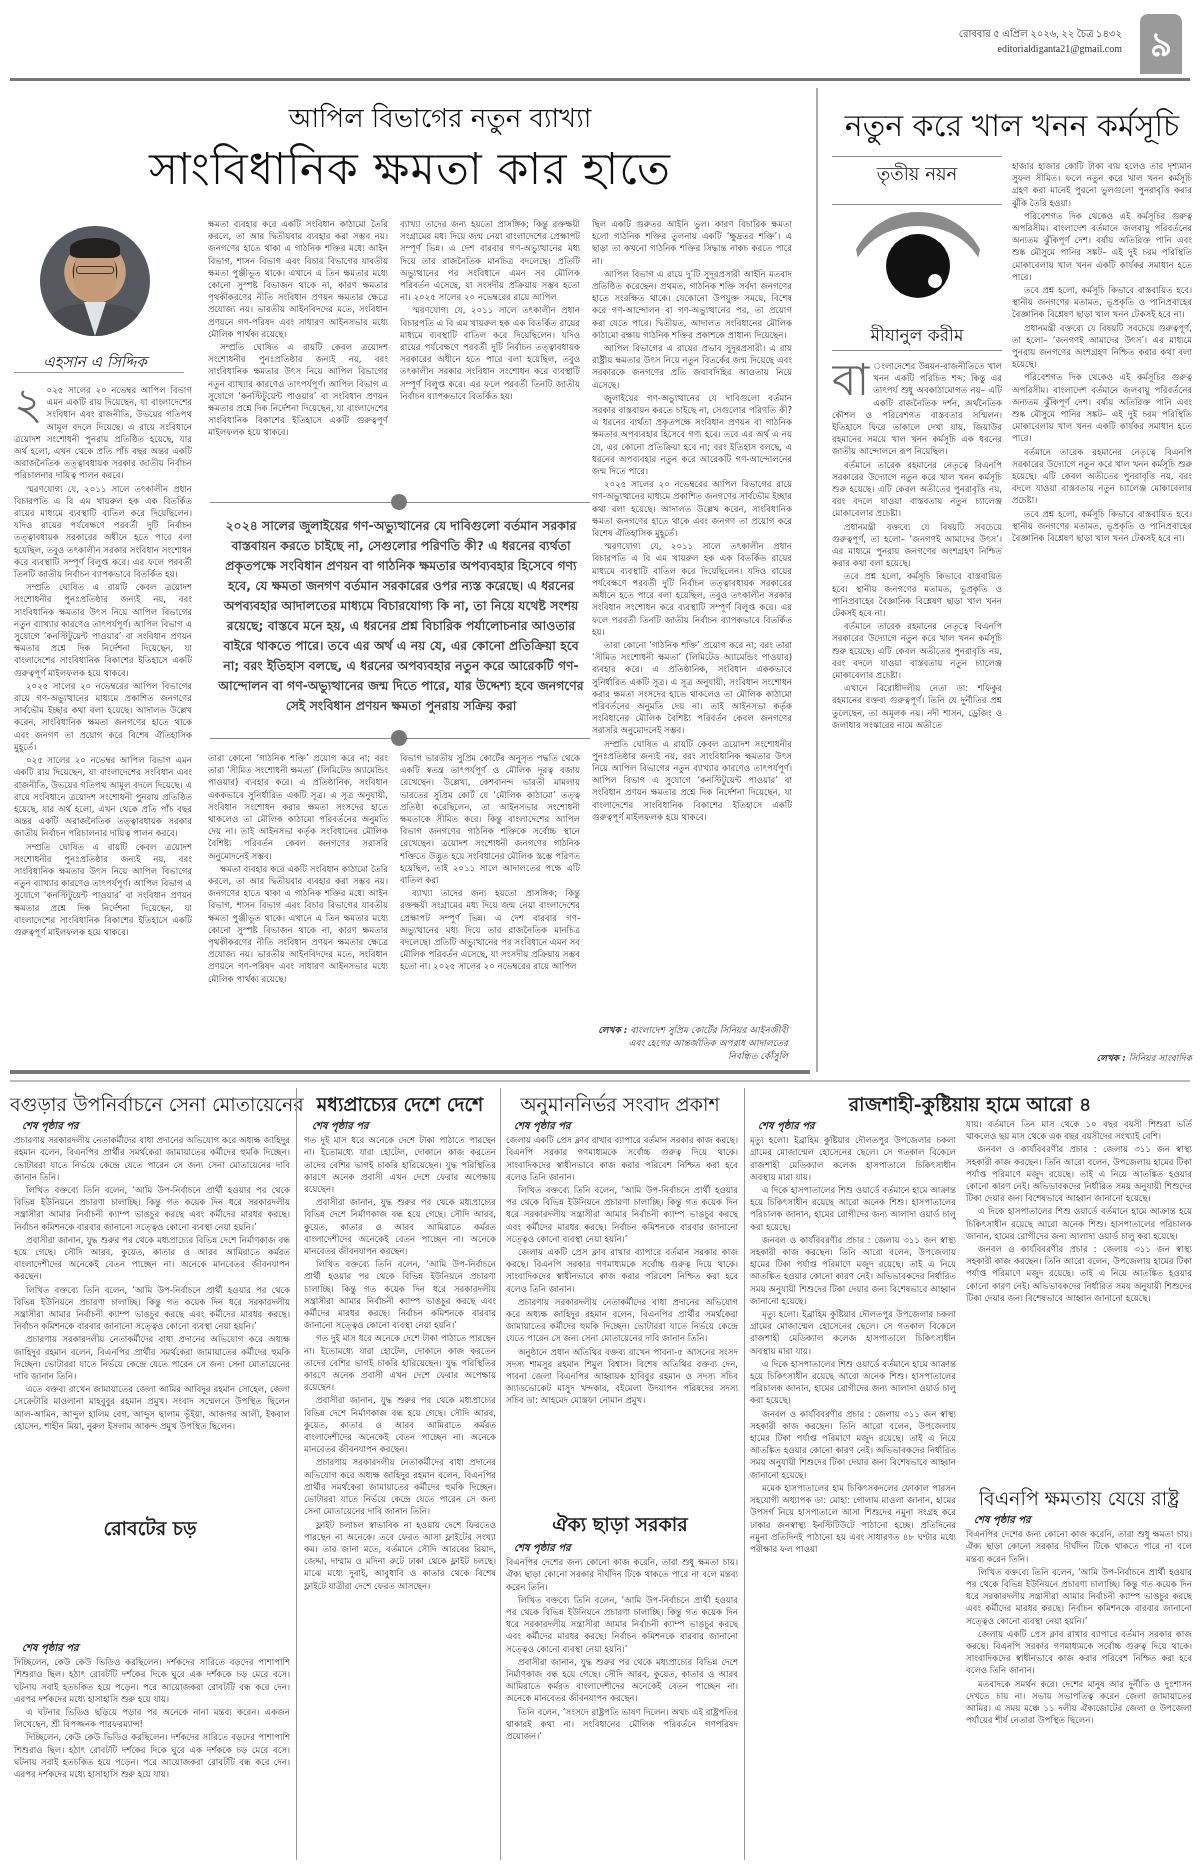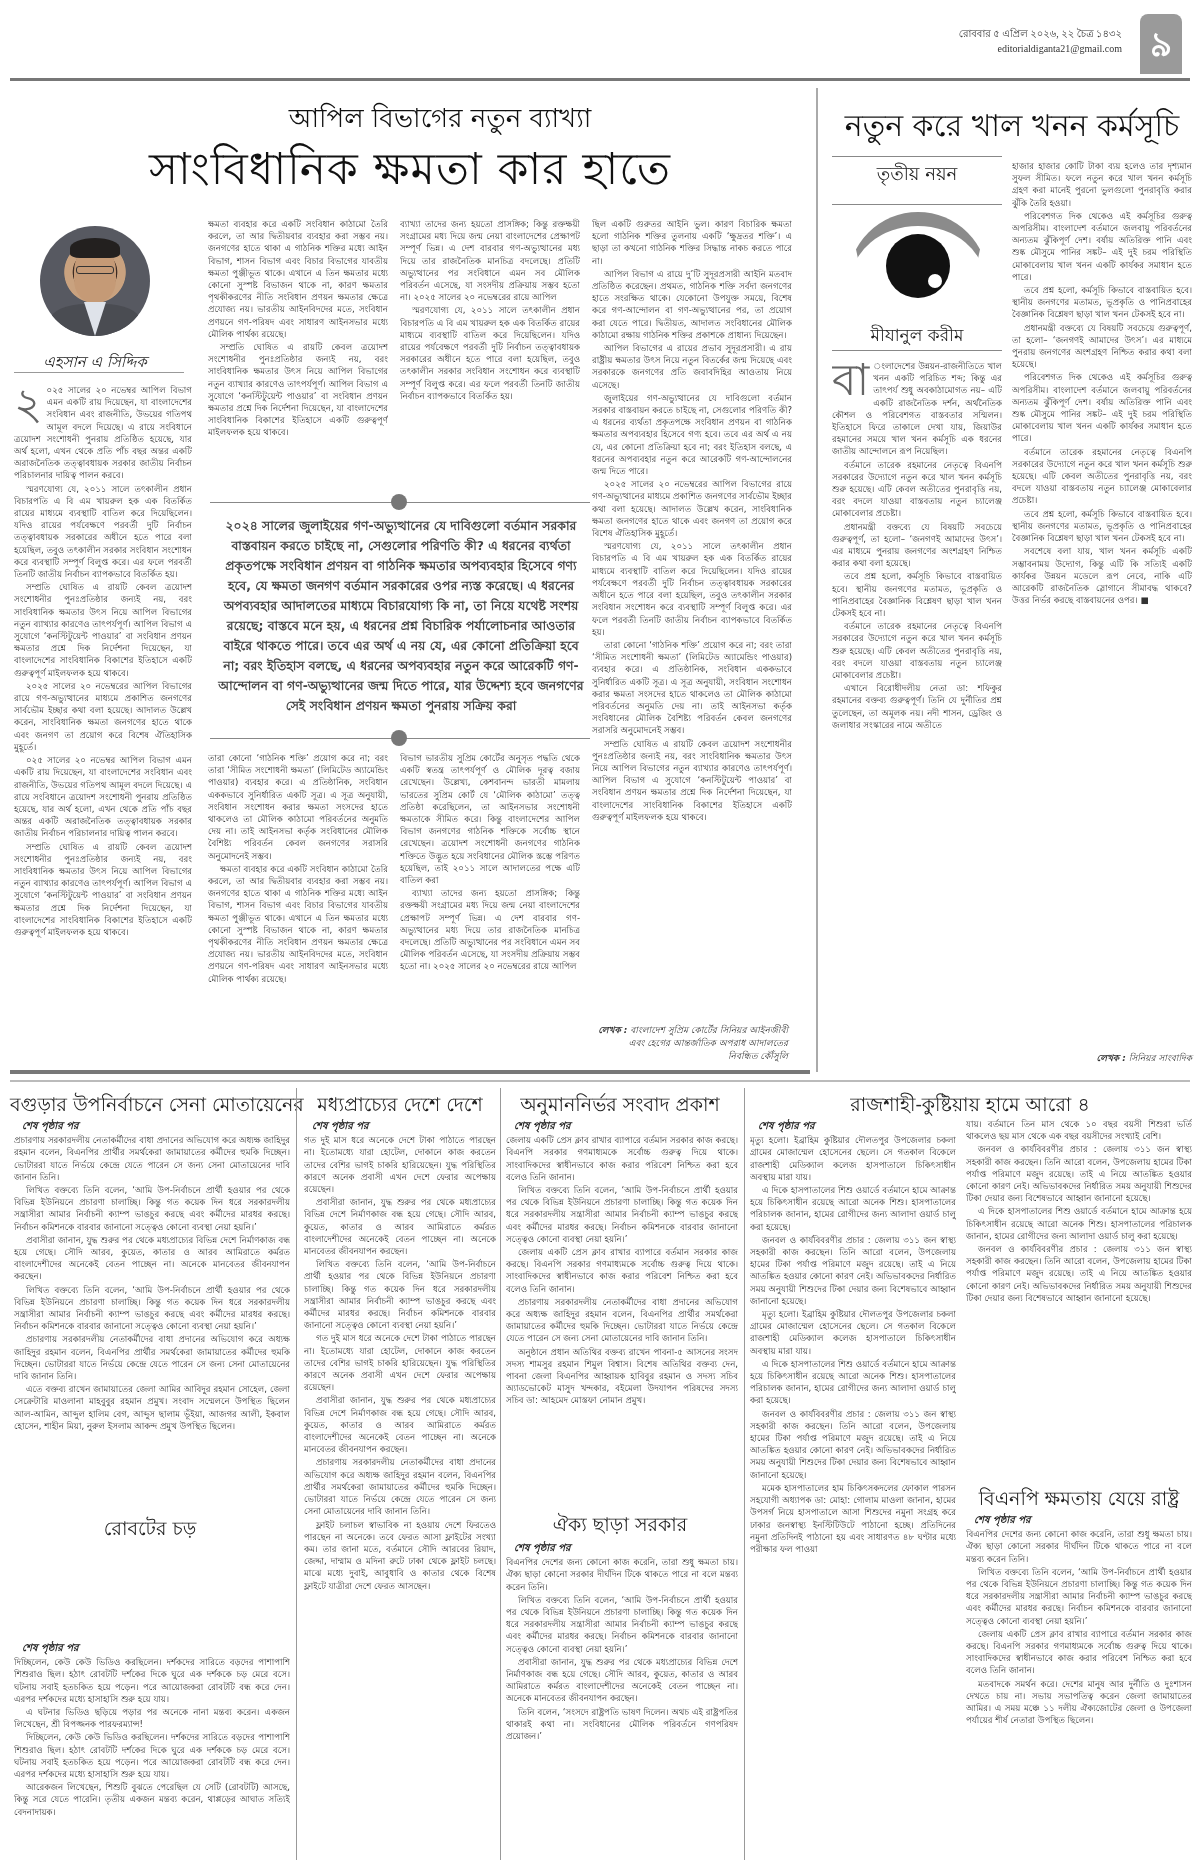--- a/index.html
+++ b/index.html
@@ -61,21 +61,21 @@
   .eye { left: 848px; top: 212px; width: 140px; height: 110px; }
   .eye-arc { position: absolute; left: 0; top: 0; width: 140px; height: 140px; border-radius: 50%; border-top: 14px solid #8b8b8b; border-left: 3px solid transparent; border-right: 3px solid transparent; border-bottom: 0; }
   .eye-pupil { position: absolute; left: 38px; top: 22px; width: 64px; height: 64px; border-radius: 50%; background: #111; }
   .eye-glint { position: absolute; left: 80px; top: 62px; width: 14px; height: 14px; border-radius: 50%; background: #fff; }
   .rc-author { left: 832px; top: 322px; width: 170px; font-size: 17px; text-align: center; color: #222; }
   .rc-rule3 { left: 832px; top: 350px; width: 170px; background: #888; }
 
   
   .bottom-rule { left: 10px; top: 1080px; width: 1180px; height: 2px; background: #bbb; }
   .b-head { font-size: 19px; font-family: "DejaVu Serif", serif; text-align: center; white-space: nowrap; }
-  .b-head.bold { font-weight: normal; }
+  .b-head.bold { font-weight: bold; }
 </style>
 </head>
 <body>
 
 <div class="masthead">
   <div class="dateline">
     <div>রোববার ৫ এপ্রিল ২০২৬, ২২ চৈত্র ১৪৩২</div>
     <div>editorialdiganta21@gmail.com</div>
   </div>
   <div class="page-tab">৯</div>
@@ -170,21 +170,20 @@
   <p>এখানে বিরোধীদলীয় নেতা ডা: শফিকুর রহমানের বক্তব্য গুরুত্বপূর্ণ। তিনি যে দুর্নীতির প্রশ্ন তুলেছেন, তা অমূলক নয়। নদী শাসন, ড্রেজিং ও জলাধার সংস্কারের নামে অতীতে</p>
 </div>
 <div class="abs col-text" style="left:1012px; top:160px; width:180px; height:858px;">
   <p class="noindent">হাজার হাজার কোটি টাকা ব্যয় হলেও তার দৃশ্যমান সুফল সীমিত। ফলে নতুন করে খাল খনন কর্মসূচি গ্রহণ করা মানেই পুরনো ভুলগুলো পুনরাবৃত্তি করার ঝুঁকি তৈরি হওয়া।</p>
   <p>পরিবেশগত দিক থেকেও এই কর্মসূচির গুরুত্ব অপরিসীম। বাংলাদেশ বর্তমানে জলবায়ু পরিবর্তনের অন্যতম ঝুঁকিপূর্ণ দেশ। বর্ষায় অতিরিক্ত পানি এবং শুষ্ক মৌসুমে পানির সঙ্কট– এই দুই চরম পরিস্থিতি মোকাবেলায় খাল খনন একটি কার্যকর সমাধান হতে পারে।</p>
   <p>তবে প্রশ্ন হলো, কর্মসূচি কিভাবে বাস্তবায়িত হবে। স্থানীয় জনগণের মতামত, ভূপ্রকৃতি ও পানিপ্রবাহের বৈজ্ঞানিক বিশ্লেষণ ছাড়া খাল খনন টেকসই হবে না।</p>
   <p>প্রধানমন্ত্রী বক্তব্যে যে বিষয়টি সবচেয়ে গুরুত্বপূর্ণ, তা হলো– ‘জনগণই আমাদের উৎস’। এর মাধ্যমে পুনরায় জনগণের অংশগ্রহণ নিশ্চিত করার কথা বলা হয়েছে।</p>
   <p>পরিবেশগত দিক থেকেও এই কর্মসূচির গুরুত্ব অপরিসীম। বাংলাদেশ বর্তমানে জলবায়ু পরিবর্তনের অন্যতম ঝুঁকিপূর্ণ দেশ। বর্ষায় অতিরিক্ত পানি এবং শুষ্ক মৌসুমে পানির সঙ্কট– এই দুই চরম পরিস্থিতি মোকাবেলায় খাল খনন একটি কার্যকর সমাধান হতে পারে।</p>
   <p>বর্তমানে তারেক রহমানের নেতৃত্বে বিএনপি সরকারের উদ্যোগে নতুন করে খাল খনন কর্মসূচি শুরু হয়েছে। এটি কেবল অতীতের পুনরাবৃত্তি নয়, বরং বদলে যাওয়া বাস্তবতায় নতুন চ্যালেঞ্জ মোকাবেলার প্রচেষ্টা।</p>
   <p>তবে প্রশ্ন হলো, কর্মসূচি কিভাবে বাস্তবায়িত হবে। স্থানীয় জনগণের মতামত, ভূপ্রকৃতি ও পানিপ্রবাহের বৈজ্ঞানিক বিশ্লেষণ ছাড়া খাল খনন টেকসই হবে না।</p>
-  <p>সবশেষে বলা যায়, খাল খনন কর্মসূচি একটি সম্ভাবনাময় উদ্যোগ, কিন্তু এটি কি সত্যিই একটি কার্যকর উন্নয়ন মডেলে রূপ নেবে, নাকি এটি আরেকটি রাজনৈতিক স্লোগানে সীমাবদ্ধ থাকবে? উত্তর নির্ভর করছে বাস্তবায়নের ওপর। ■</p>
 </div>
 <div class="abs writer-note" style="left:1012px; top:1052px; width:180px;">
   <b>লেখক :</b>
   <span>সিনিয়র সাংবাদিক</span>
 </div>
 
 <div class="abs hrule bottom-rule"></div>
 
 <div class="abs b-head" style="left:10px; top:1090px; width:280px;">বগুড়ার উপনির্বাচনে সেনা মোতায়েনের</div>
 <div class="abs col-text" style="left:14px; top:1118px; width:276px; height:474px;">
@@ -196,21 +195,20 @@
   <p>প্রচারণায় সরকারদলীয় নেতাকর্মীদের বাধা প্রদানের অভিযোগ করে অধ্যক্ষ জাহিদুর রহমান বলেন, বিএনপির প্রার্থীর সমর্থকেরা জামায়াতের কর্মীদের হুমকি দিচ্ছেন। ভোটাররা যাতে নির্ভয়ে কেন্দ্রে যেতে পারেন সে জন্য সেনা মোতায়েনের দাবি জানান তিনি।</p>
   <p>এতে বক্তব্য রাখেন জামায়াতের জেলা আমির আবিদুর রহমান সোহেল, জেলা সেক্রেটারি মাওলানা মাহবুবুর রহমান প্রমুখ। সংবাদ সম্মেলনে উপস্থিত ছিলেন আল-আমিন, আব্দুল হালিম বেগ, আব্দুস ছালাম ভূঁইয়া, আজগর আলী, ইকবাল হোসেন, শাহীন মিয়া, নুরুল ইসলাম আকন্দ প্রমুখ উপস্থিত ছিলেন।</p>
 </div>
 
 <div class="abs b-head bold" style="left:10px; top:1514px; width:280px;">রোবটের চড়</div>
 <div class="abs col-text" style="left:14px; top:1640px; width:276px; height:220px;">
   <div class="subhead">শেষ পৃষ্ঠার পর</div>
   <p class="noindent">দিচ্ছিলেন, কেউ কেউ ভিডিও করছিলেন। দর্শকদের সারিতে বড়দের পাশাপাশি শিশুরাও ছিল। হঠাৎ রোবটটি দর্শকের দিকে ঘুরে এক দর্শককে চড় মেরে বসে। ঘটনায় সবাই হতচকিত হয়ে পড়েন। পরে আয়োজকরা রোবটটি বন্ধ করে দেন। এরপর দর্শকদের মধ্যে হাসাহাসি শুরু হয়ে যায়।</p>
   <p>এ ঘটনার ভিডিও ছড়িয়ে পড়ার পর অনেকে নানা মন্তব্য করেন। একজন লিখেছেন, শ্রী বিপজ্জনক পারফরম্যান্স!</p>
   <p>দিচ্ছিলেন, কেউ কেউ ভিডিও করছিলেন। দর্শকদের সারিতে বড়দের পাশাপাশি শিশুরাও ছিল। হঠাৎ রোবটটি দর্শকের দিকে ঘুরে এক দর্শককে চড় মেরে বসে। ঘটনায় সবাই হতচকিত হয়ে পড়েন। পরে আয়োজকরা রোবটটি বন্ধ করে দেন। এরপর দর্শকদের মধ্যে হাসাহাসি শুরু হয়ে যায়।</p>
-  <p>আরেকজন লিখেছেন, শিশুটি বুঝতে পেরেছিল যে সেটি (রোবটটি) আসছে, কিন্তু সরে যেতে পারেনি। তৃতীয় একজন মন্তব্য করেন, থাপ্পড়ের আঘাত সত্যিই বেদনাদায়ক।</p>
 </div>
 
 <div class="vrule" style="left:296px; top:1088px; height:772px;"></div>
 
 <div class="abs b-head bold" style="left:300px; top:1090px; width:200px;">মধ্যপ্রাচ্যের দেশে দেশে</div>
 <div class="abs col-text" style="left:304px; top:1118px; width:192px; height:742px;">
   <div class="subhead">শেষ পৃষ্ঠার পর</div>
   <p class="noindent">গত দুই মাস ধরে অনেকে দেশে টাকা পাঠাতে পারছেন না। ইতোমধ্যে যারা হোটেল, দোকানে কাজ করতেন তাদের বেশির ভাগই চাকরি হারিয়েছেন। যুদ্ধ পরিস্থিতির কারণে অনেক প্রবাসী এখন দেশে ফেরার অপেক্ষায় রয়েছেন।</p>
   <p>প্রবাসীরা জানান, যুদ্ধ শুরুর পর থেকে মধ্যপ্রাচ্যের বিভিন্ন দেশে নির্মাণকাজ বন্ধ হয়ে গেছে। সৌদি আরব, কুয়েত, কাতার ও আরব আমিরাতে কর্মরত বাংলাদেশীদের অনেকেই বেতন পাচ্ছেন না। অনেকে মানবেতর জীবনযাপন করছেন।</p>
   <p>লিখিত বক্তব্যে তিনি বলেন, ‘আমি উপ-নির্বাচনে প্রার্থী হওয়ার পর থেকে বিভিন্ন ইউনিয়নে প্রচারণা চালাচ্ছি। কিন্তু গত কয়েক দিন ধরে সরকারদলীয় সন্ত্রাসীরা আমার নির্বাচনী ক্যাম্প ভাঙচুর করছে এবং কর্মীদের মারধর করছে। নির্বাচন কমিশনকে বারবার জানানো সত্ত্বেও কোনো ব্যবস্থা নেয়া হয়নি।’</p>

